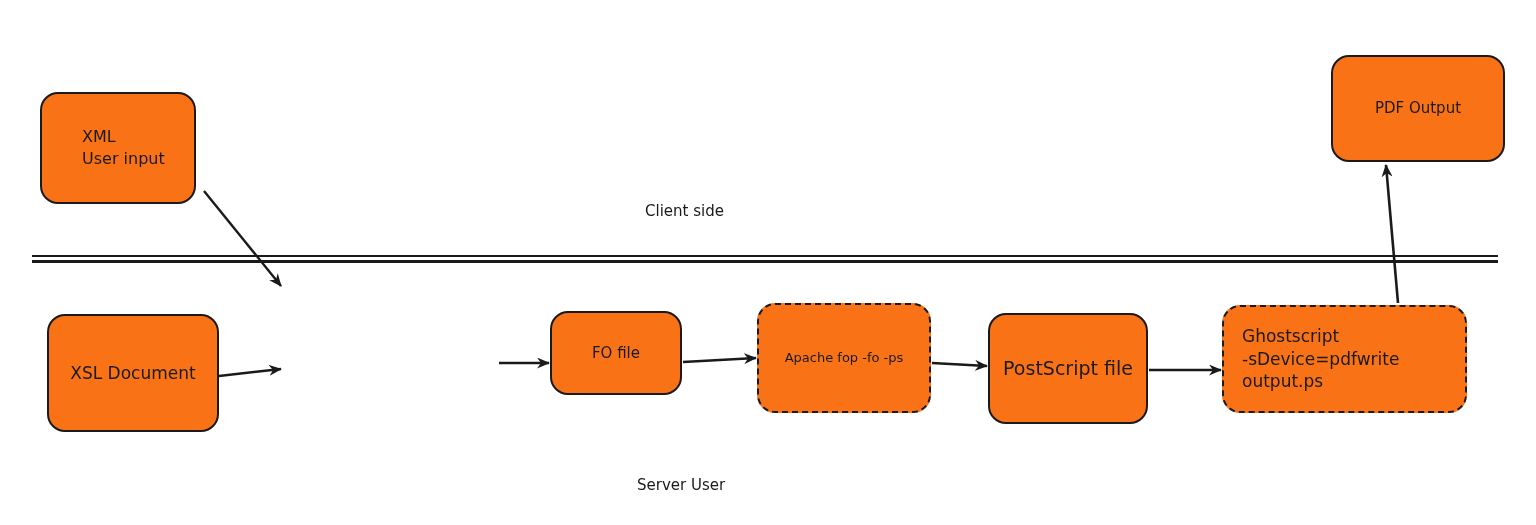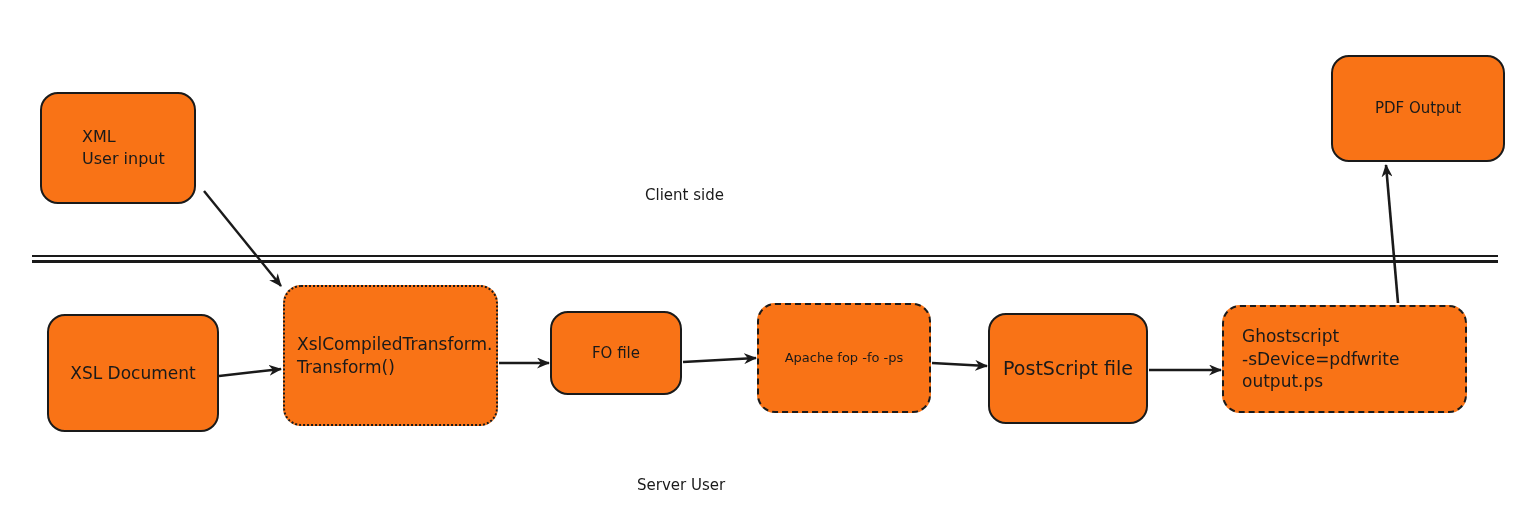--- a/index.html
+++ b/index.html
@@ -65,30 +65,28 @@
   }
 </style>
 </head>
 <body>
 
 <div id="canvas">
 
   <div class="divider" style="left:32px; top:255px; width:1466px; height:2px;"></div>
   <div class="divider" style="left:32px; top:260px; width:1466px; height:3px;"></div>
 
-  <div class="band-label" style="left:645px; top:186px;">Client side</div>
+  <div class="band-label" style="left:645px; top:202px;">Client side</div>
   <div class="band-label" style="left:637px; top:476px;">Server User</div>
 
   <div class="node solid rr left-txt" style="left:40px; top:82px; width:156px; height:112px; font-size:16px; padding-left:40px;margin-top:10px;">XML
 User input</div>
 
   <div class="node solid rr center-txt" style="left:47px; top:314px; width:172px; height:118px; font-size:17px;">XSL Document</div>
 
-  <div class="node dotted rr left-txt" style="left:283px; top:285px; width:215px; height:141px; font-size:17px; padding-left:12px;">XslCompiledTransform.
-Transform()</div>
 
   <div class="node solid rr center-txt" style="left:550px; top:311px; width:132px; height:84px; font-size:15px;">FO file</div>
 
   <div class="node dashed rr center-txt" style="left:757px; top:303px; width:174px; height:110px; font-size:13px;">Apache fop -fo -ps</div>
 
   <div class="node solid rr center-txt" style="left:988px; top:313px; width:160px; height:111px; font-size:19px;">PostScript file</div>
 
   <div class="node dashed rr left-txt" style="left:1222px; top:305px; width:245px; height:108px; font-size:17px; padding-left:18px;">Ghostscript
 -sDevice=pdfwrite output.ps</div>
 

